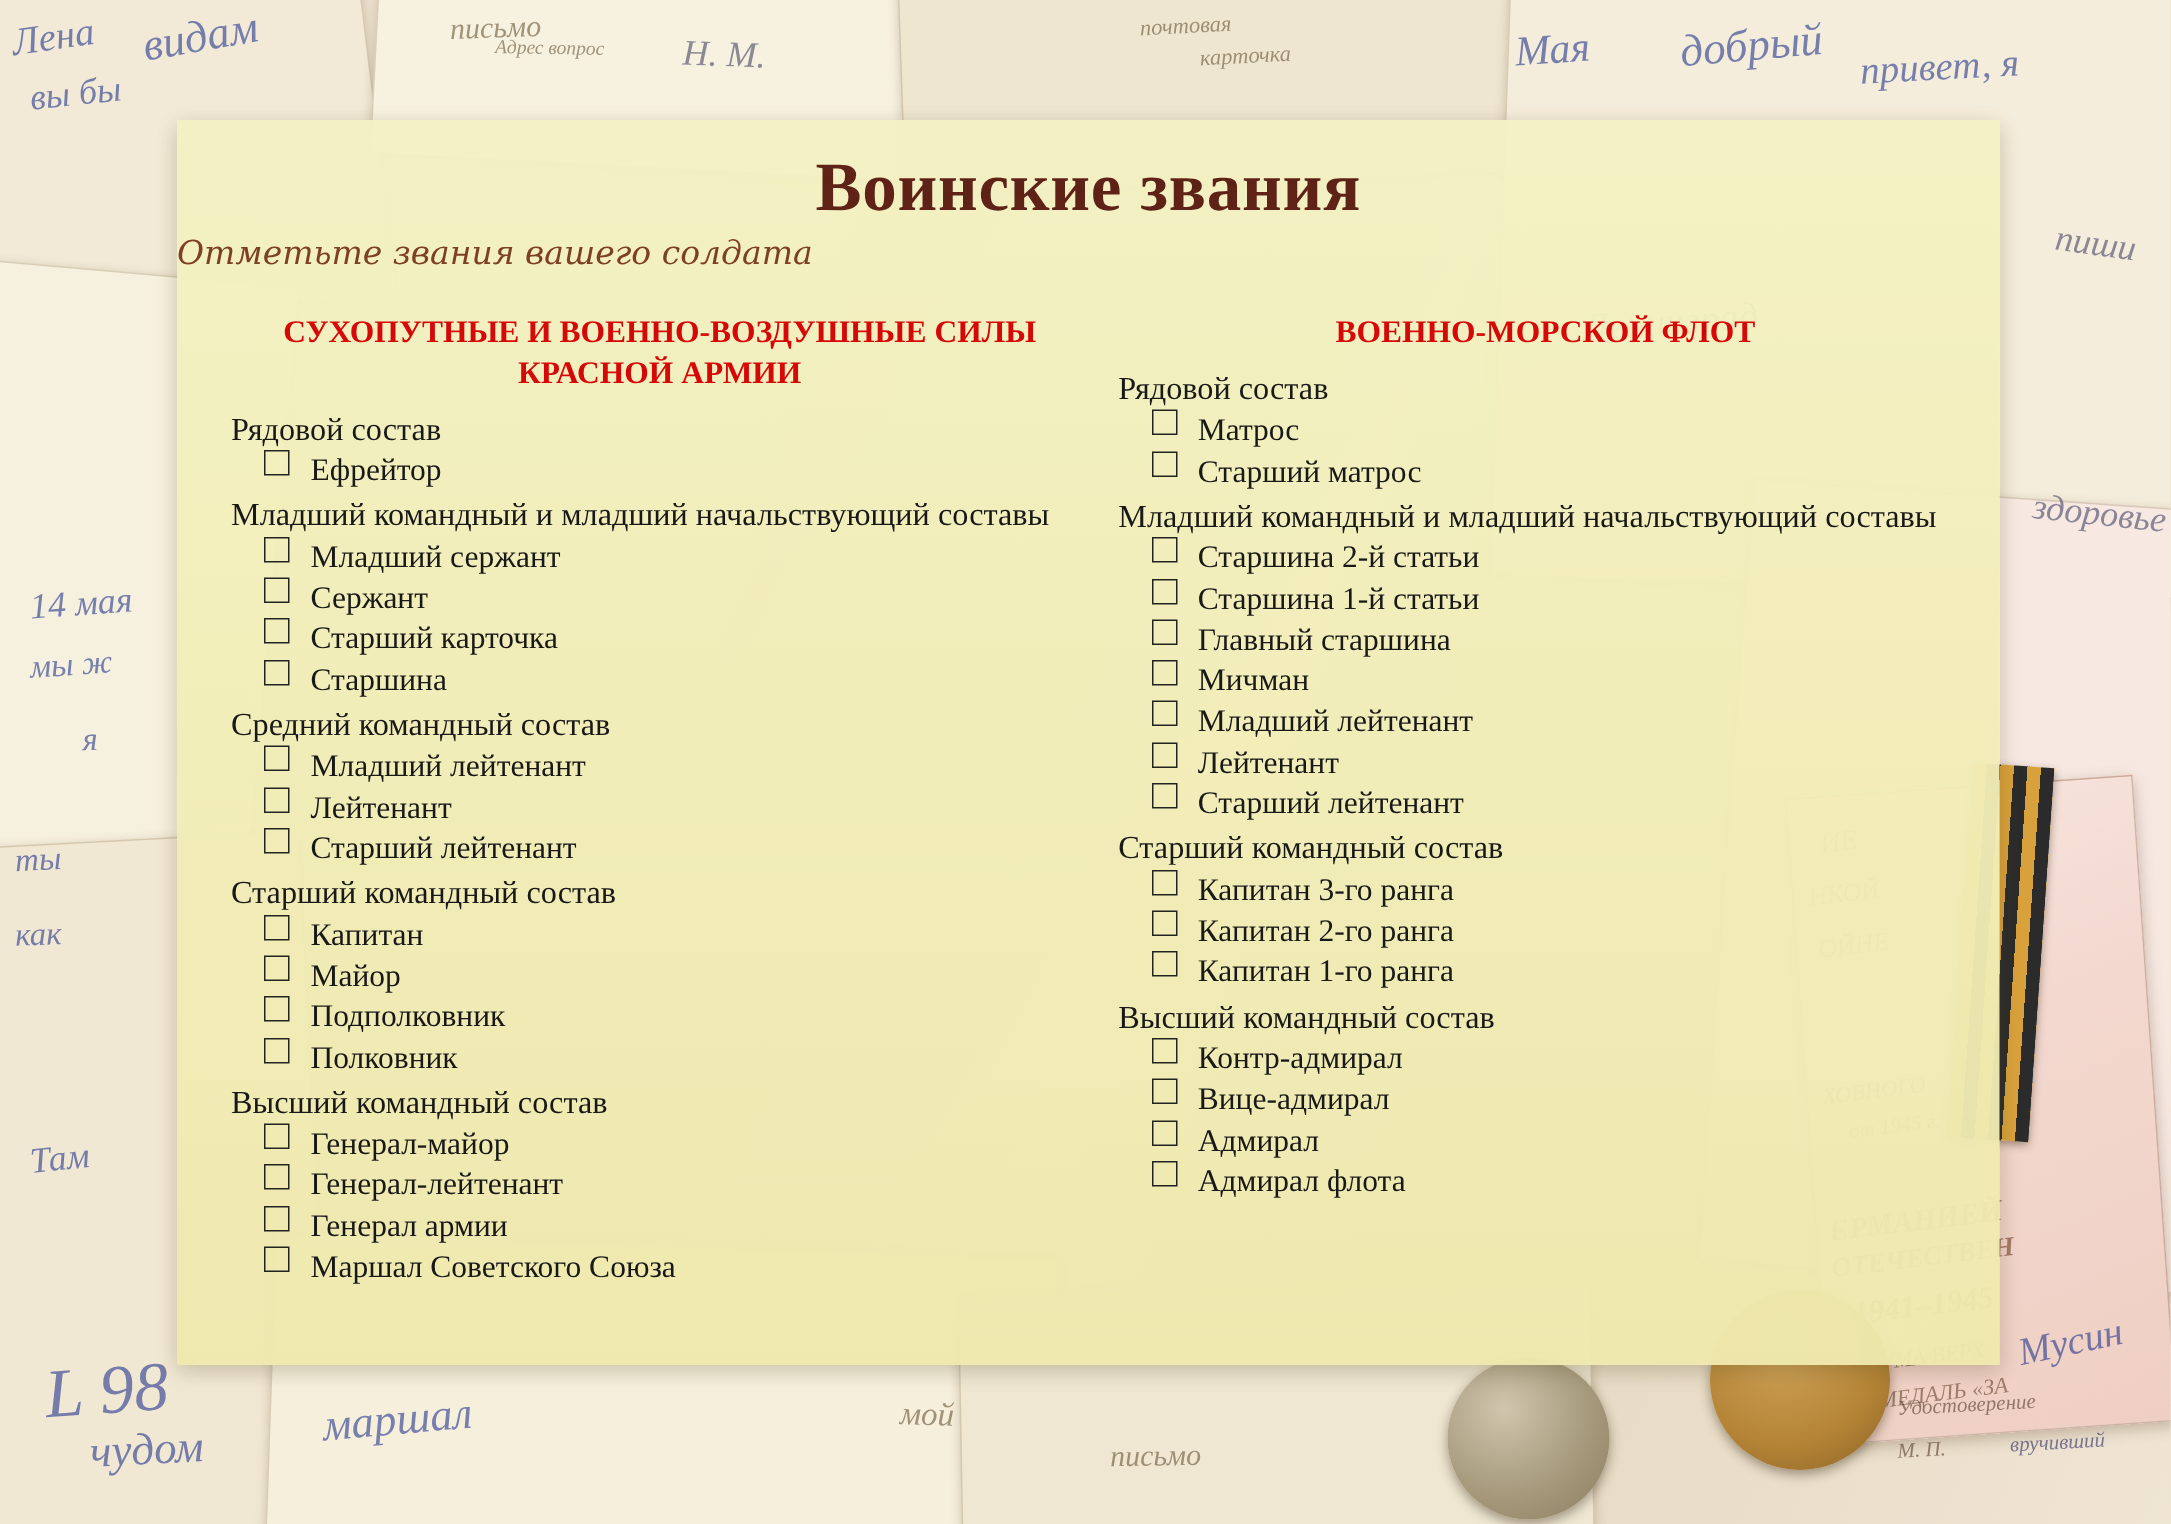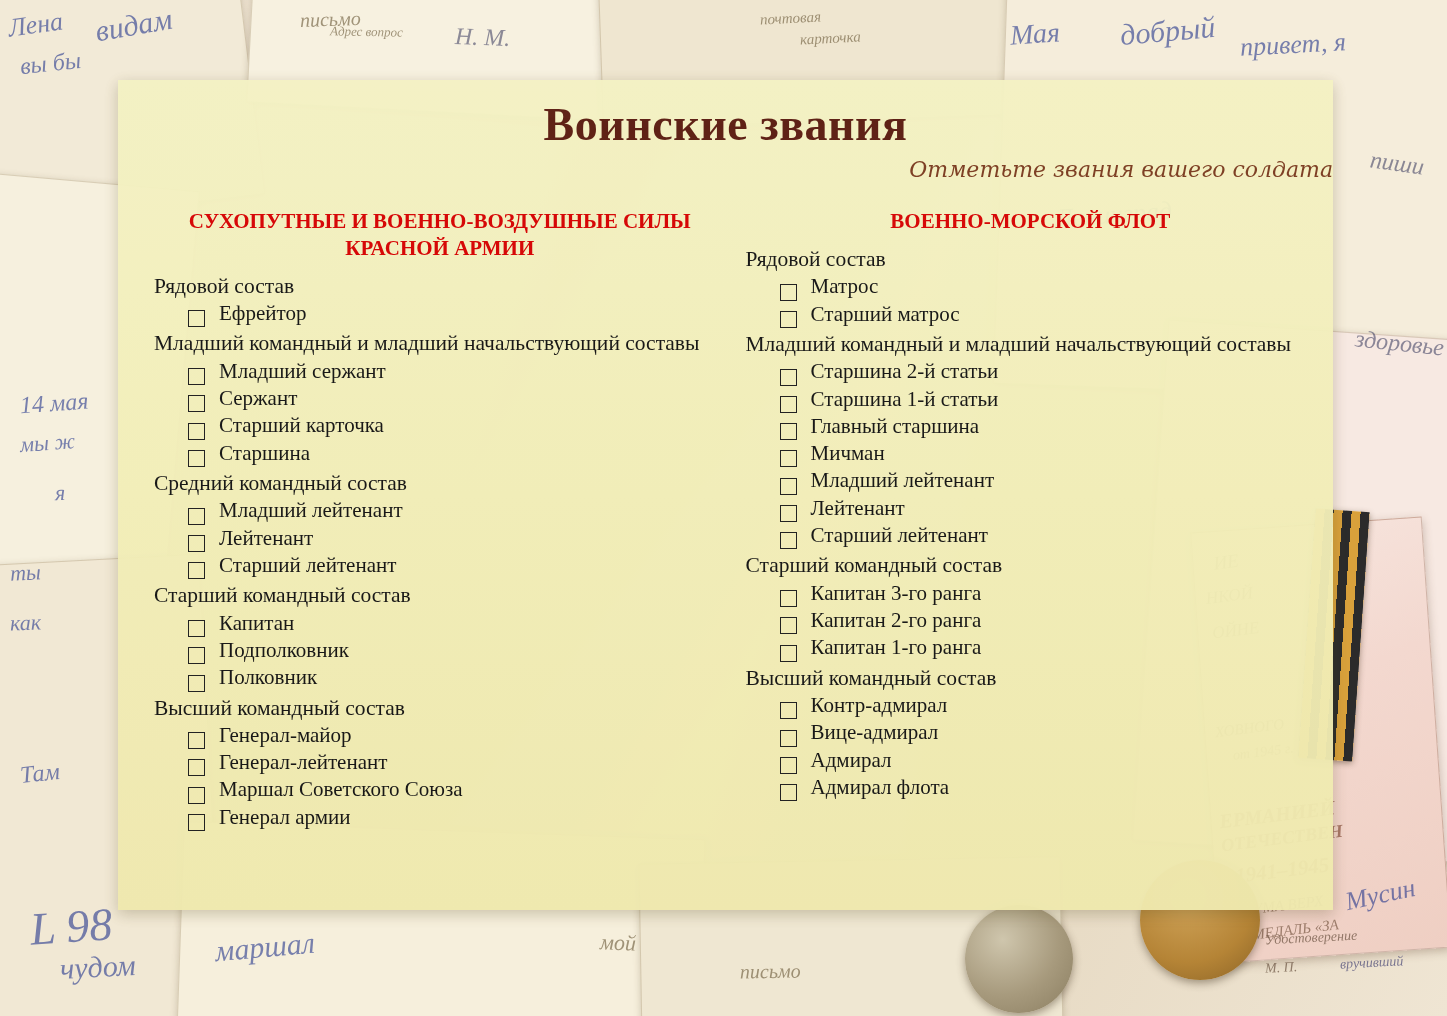--- a/index.html
+++ b/index.html
@@ -97,21 +97,21 @@
   .title {
     text-align: center;
     font-size: 46px;
     font-weight: bold;
     color: #5a1b10;
     letter-spacing: .5px;
     margin: 18px 0 0 0;
     font-family: "Liberation Serif", serif;
   }
   .subtitle {
-    text-align: right;
+    text-align: left;
     font-size: 22px;
     font-style: italic;
     color: #7a3a1e;
     margin: 6px 0 0 0;
     font-family: "DejaVu Serif", serif;
   }
 
   .columns {
     display: flex;
     margin-top: 26px;
@@ -134,22 +134,22 @@
 
   .group-title {
     font-weight: normal;
     font-size: 21.5px;
     color: #111;
     line-height: 1.32;
     margin-top: 2px;
   }
   .rank-row {
     display: flex;
-    align-items: flex-end;
-    margin-left: 34px;
+    align-items: flex-start;
+    margin-left: 22px;
     line-height: 1.30;
   }
   .checkbox {
     width: 15px;
     height: 15px;
     border: 1.6px solid #1b1b1b;
     display: inline-block;
     margin-right: 14px;
     flex: 0 0 auto;
     background: transparent;
@@ -269,43 +269,47 @@
         <span class="rank-label">Старший лейтенант</span>
       </div>
 
       <div class="group-title">Старший командный состав</div>
       <div class="rank-row">
         <span class="checkbox"></span>
         <span class="rank-label">Капитан</span>
       </div>
       <div class="rank-row">
         <span class="checkbox"></span>
+        <span class="rank-label">Майор</span>
+      </div>
+      <div class="rank-row">
+        <span class="checkbox"></span>
         <span class="rank-label">Подполковник</span>
       </div>
       <div class="rank-row">
         <span class="checkbox"></span>
         <span class="rank-label">Полковник</span>
       </div>
 
       <div class="group-title">Высший командный состав</div>
       <div class="rank-row">
         <span class="checkbox"></span>
         <span class="rank-label">Генерал-майор</span>
       </div>
       <div class="rank-row">
         <span class="checkbox"></span>
         <span class="rank-label">Генерал-лейтенант</span>
       </div>
       <div class="rank-row">
         <span class="checkbox"></span>
+        <span class="rank-label">Генерал армии</span>
+      </div>
+      <div class="rank-row">
+        <span class="checkbox"></span>
         <span class="rank-label">Маршал Советского Союза</span>
-      </div>
-      <div class="rank-row">
-        <span class="checkbox"></span>
-        <span class="rank-label">Генерал армии</span>
       </div>
     </div>
 
     <div class="col col-right">
       <div class="col-head">ВОЕННО-МОРСКОЙ ФЛОТ</div>
 
       <div class="group-title">Рядовой состав</div>
       <div class="rank-row">
         <span class="checkbox"></span>
         <span class="rank-label">Матрос</span>

